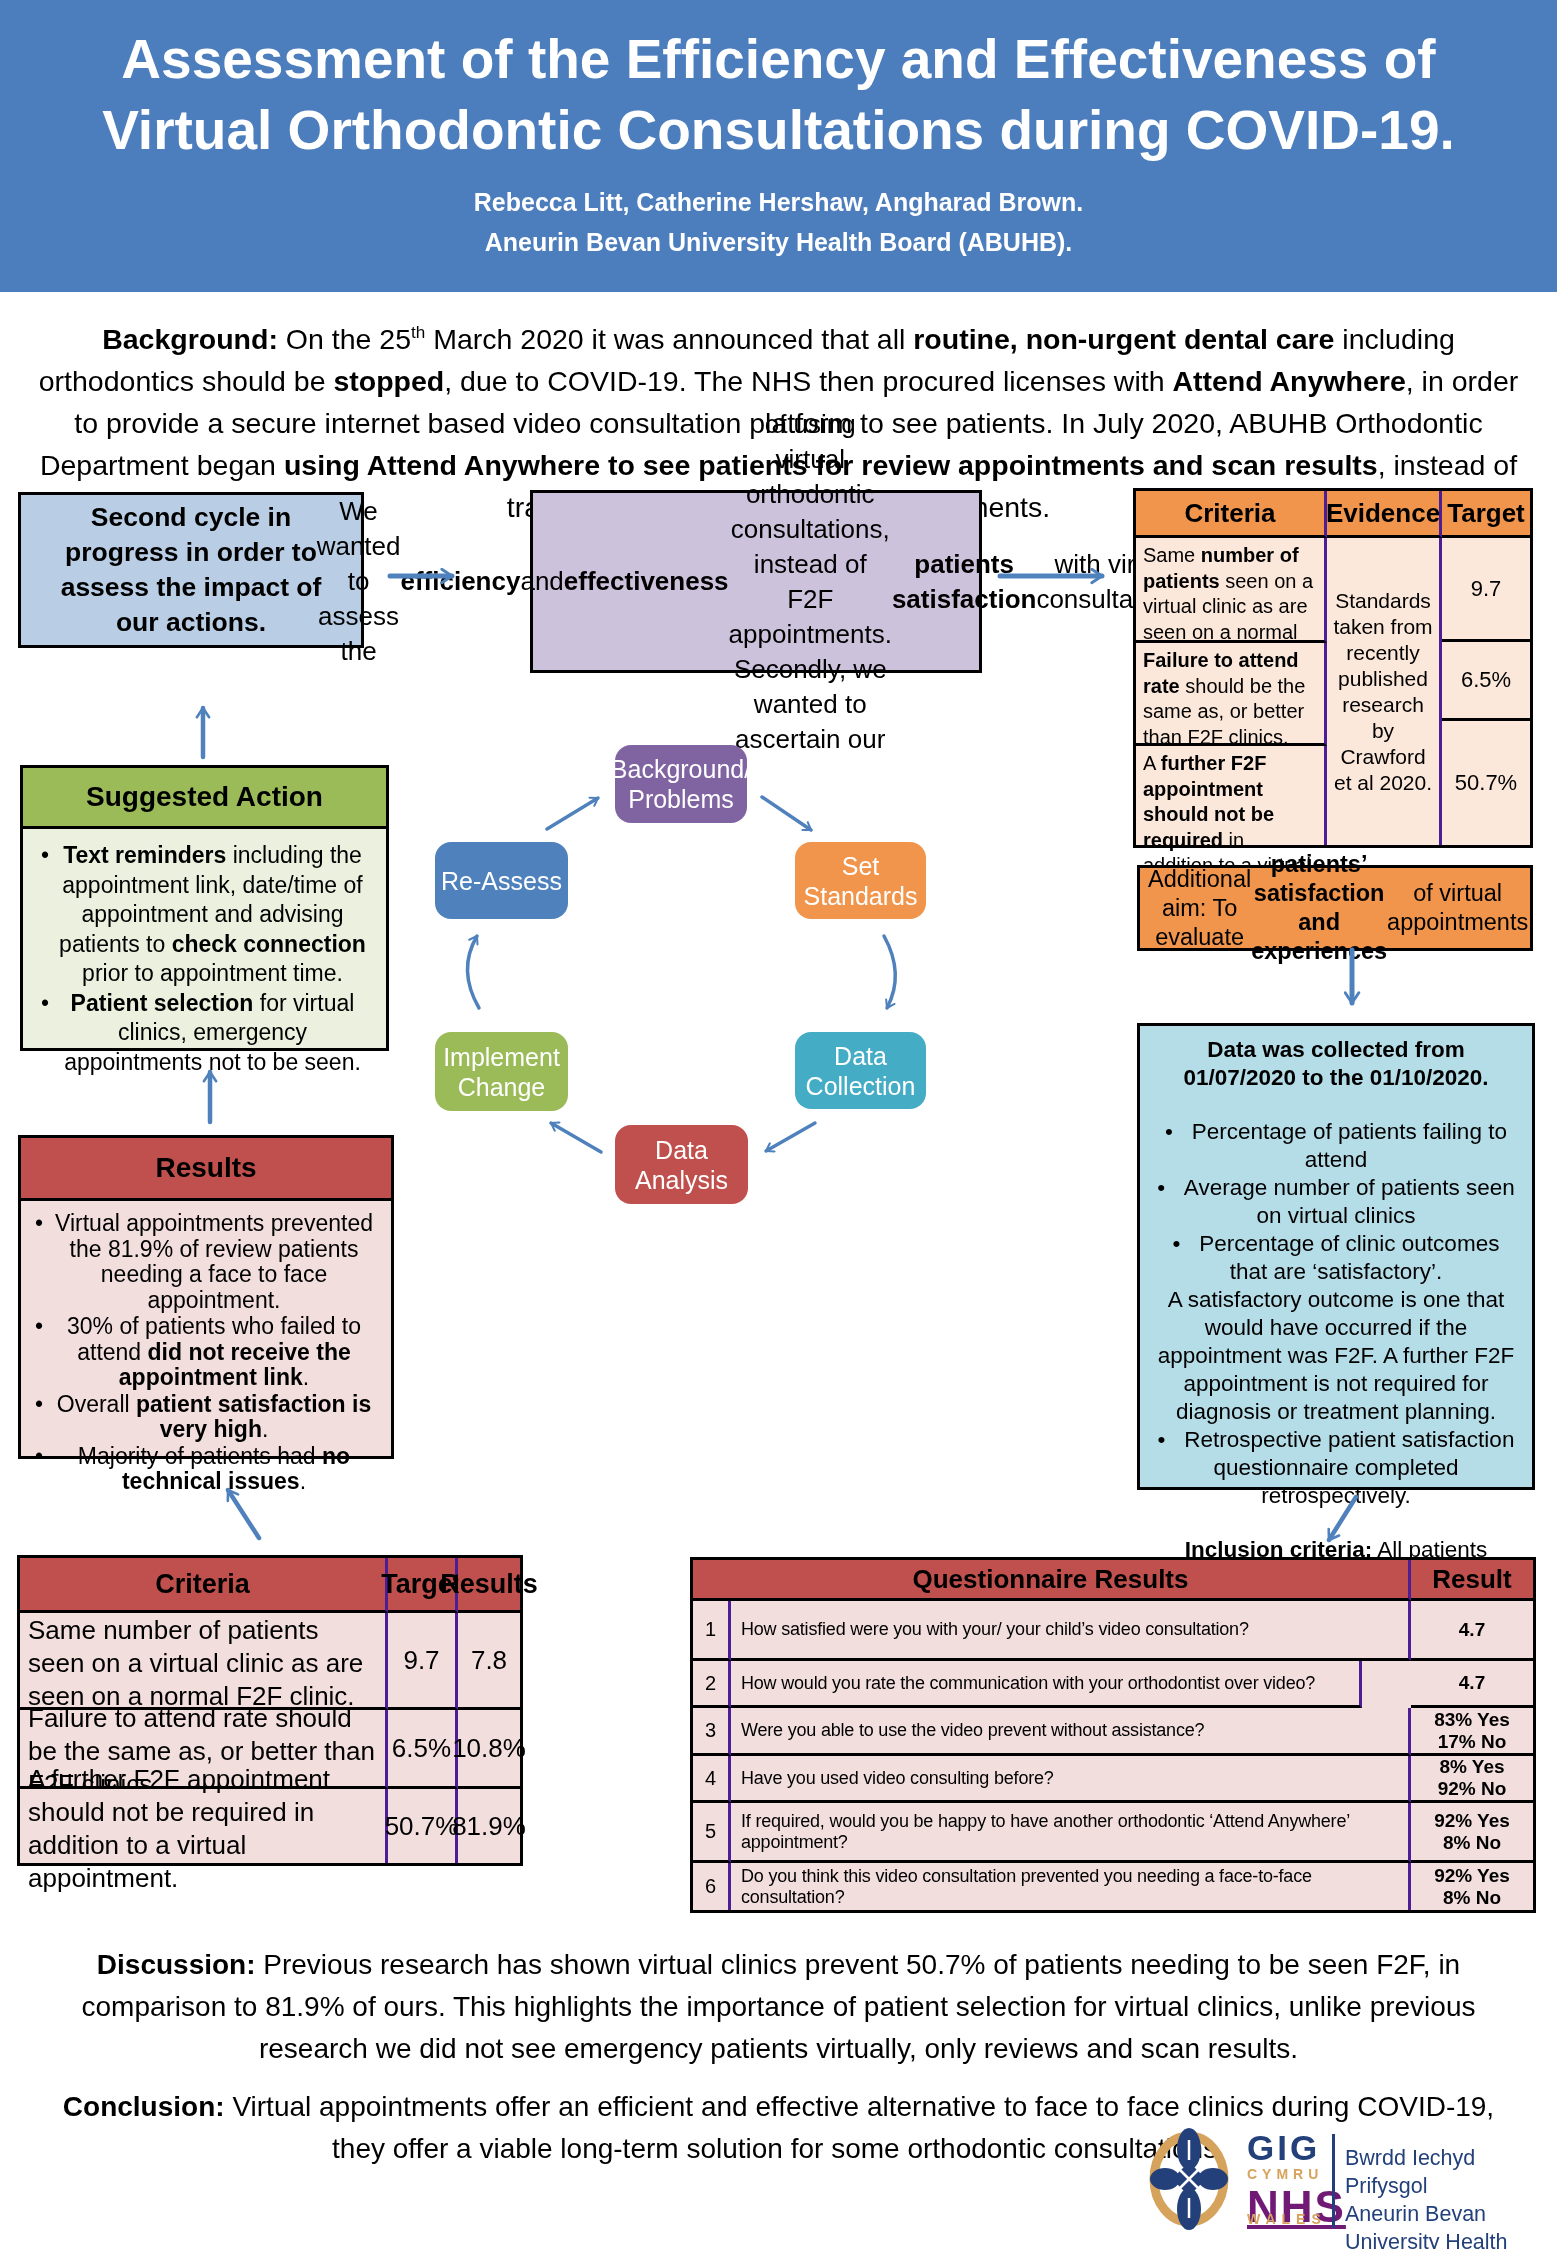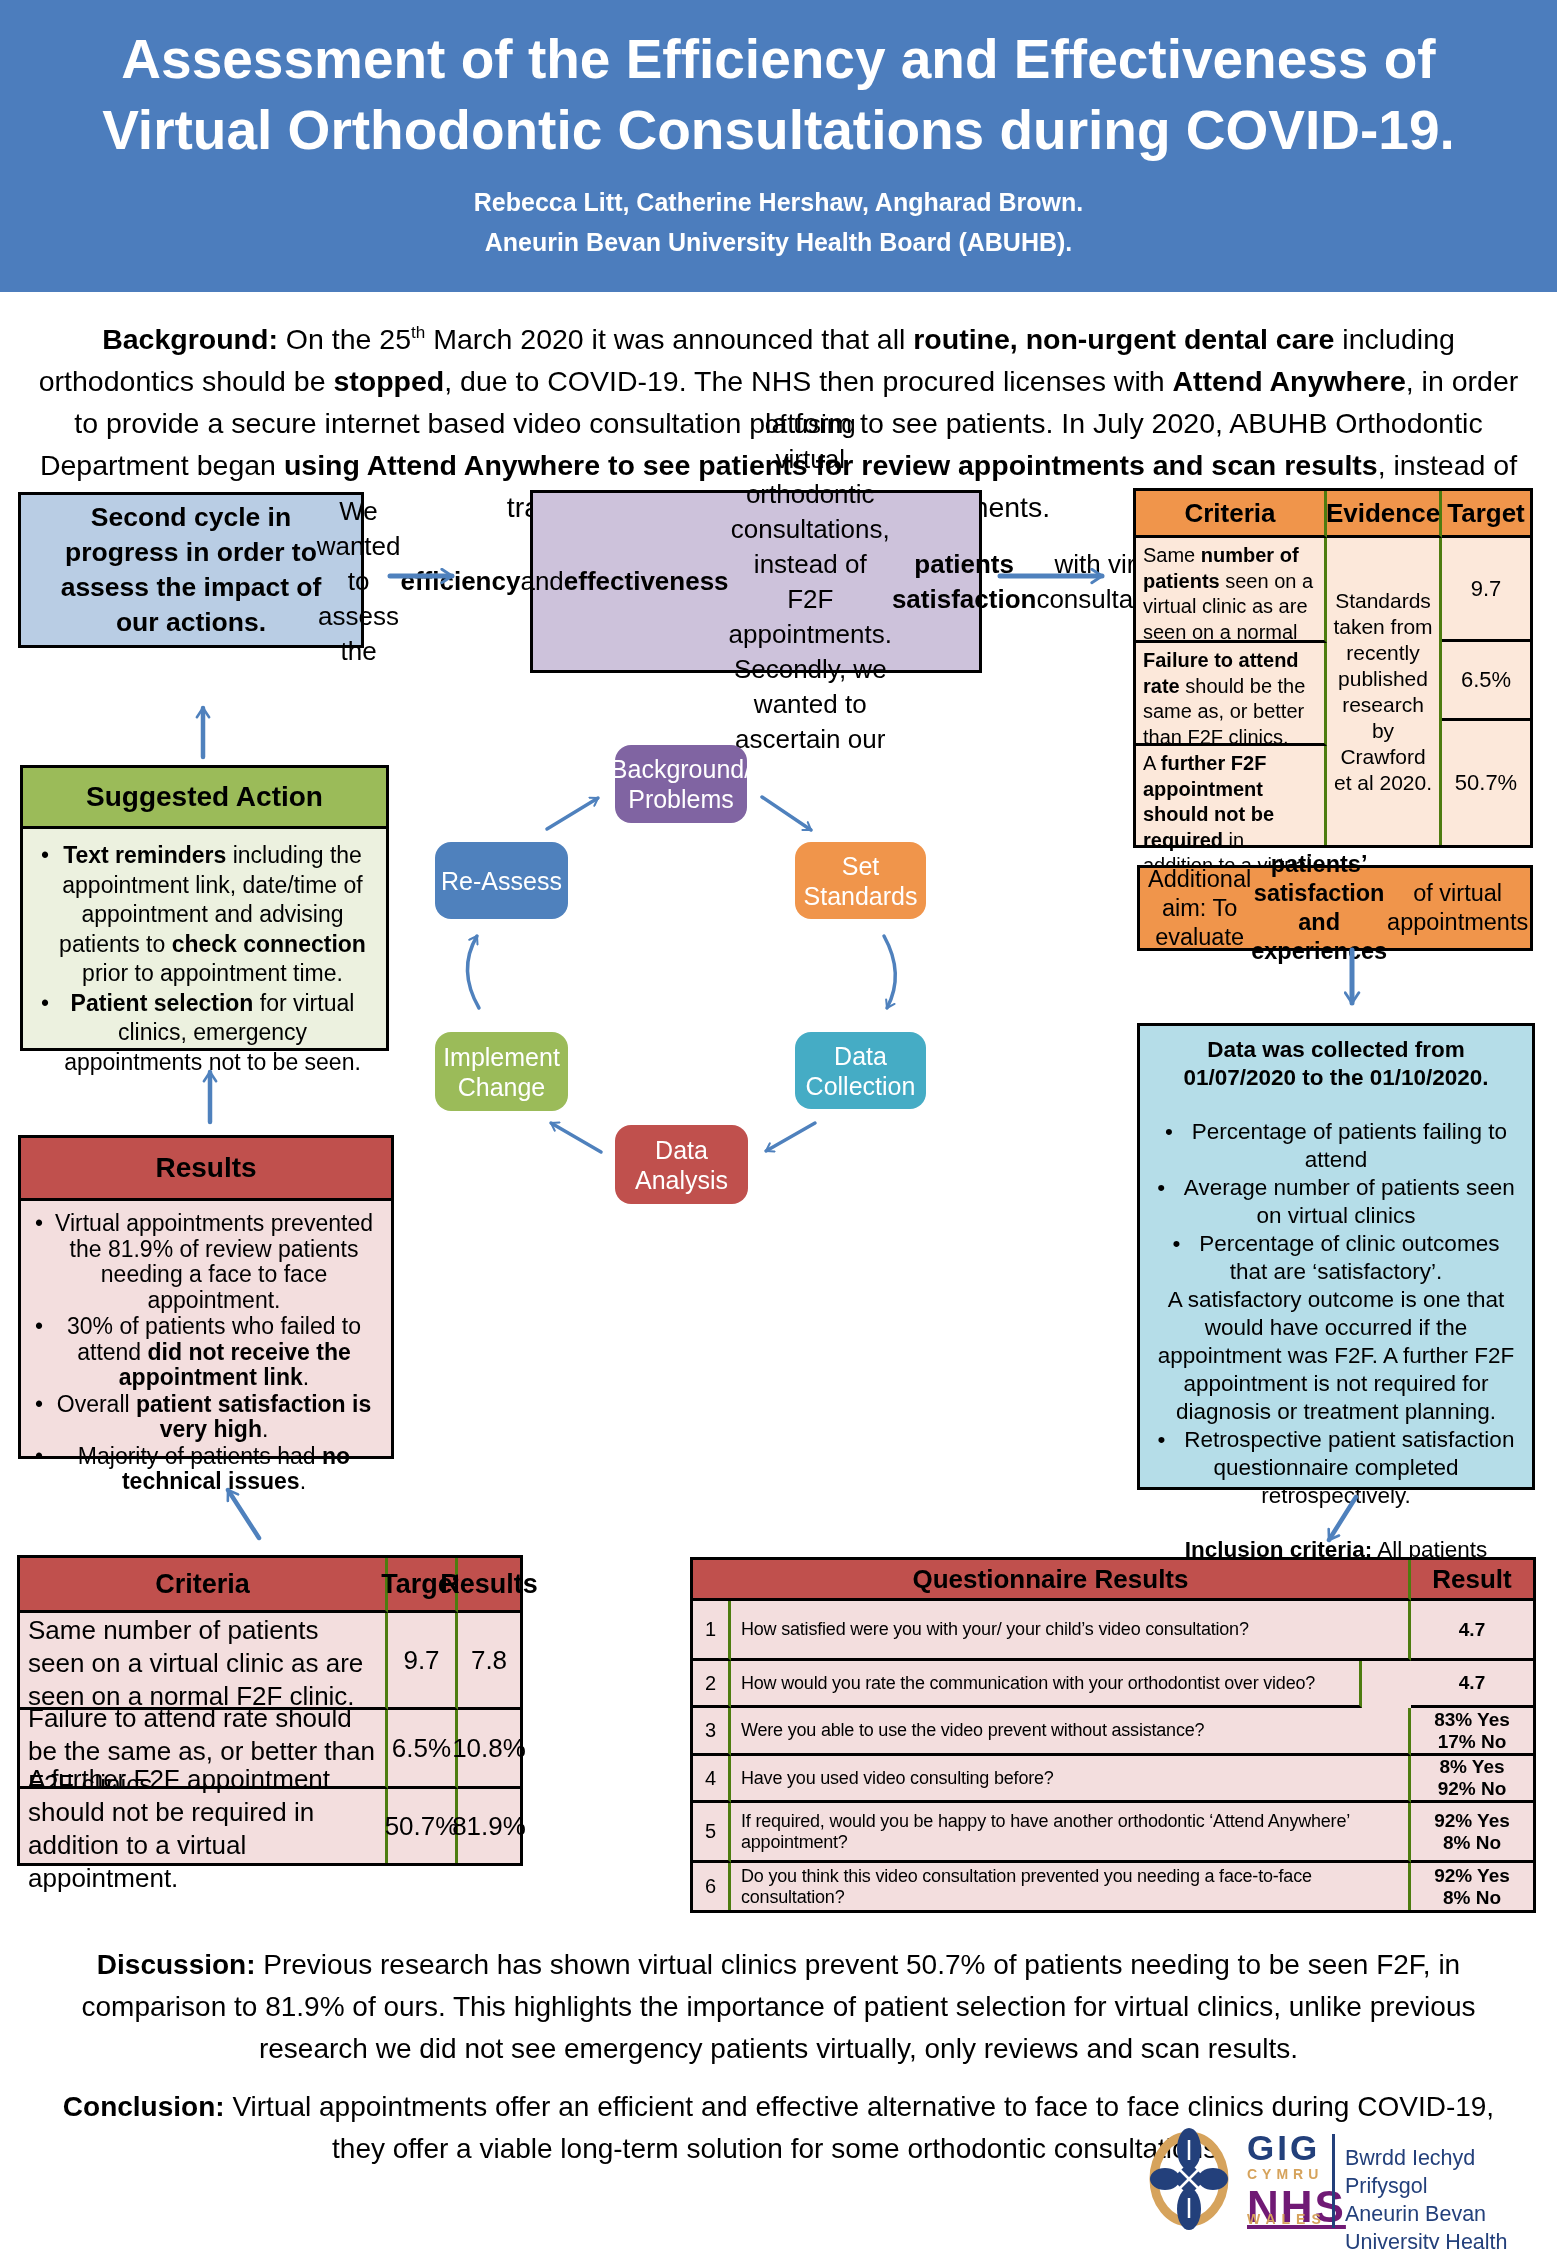--- a/index.html
+++ b/index.html
@@ -27,21 +27,21 @@
     background:#CDC2DB;border:3px solid #000;display:flex;align-items:center;justify-content:center;
     text-align:center;font-size:26px;line-height:35px;padding:0 14px;}
 
   
   #standards-table{position:absolute;left:1133px;top:488px;width:400px;height:360px;
     border:3px solid #000;background:#FCE8DA;}
   .st-cell{position:absolute;background:#FCE8DA;}
   .st-head{background:#F0954B;font-weight:bold;font-size:26px;display:flex;align-items:center;justify-content:center;}
   .st-crit{font-size:20px;line-height:25.5px;padding:5px 7px;}
   .st-num{font-size:22px;display:flex;align-items:center;justify-content:center;}
-  .bb{border-bottom:3px solid #000;} .br{border-right:3px solid #4d7c0f;}
+  .bb{border-bottom:3px solid #000;} .br{border-right:3px solid #4c1d95;}
 
   
   #additional-aim{position:absolute;left:1137px;top:865px;width:396px;height:86px;
     background:#F0954B;border:3px solid #000;display:flex;align-items:center;
     text-align:center;font-size:23.5px;line-height:29px;padding:0 8px;}
 
   
   #data-collection-box{position:absolute;left:1137px;top:1023px;width:398px;height:467px;
     background:#B5DDE8;border:3px solid #000;text-align:center;font-size:22.5px;line-height:28px;
     padding:10px 12px;}

